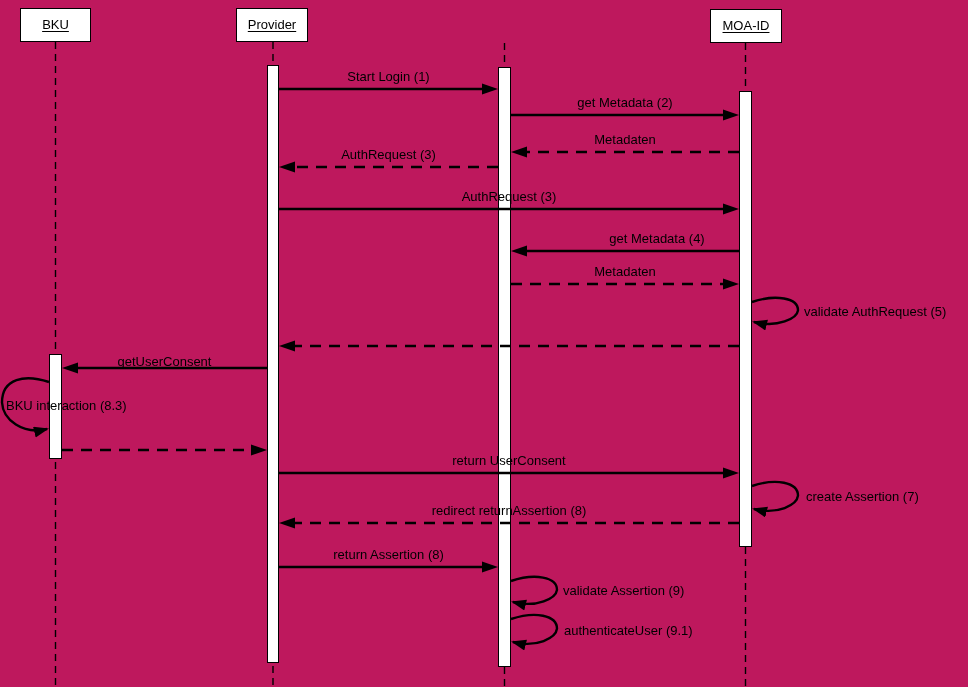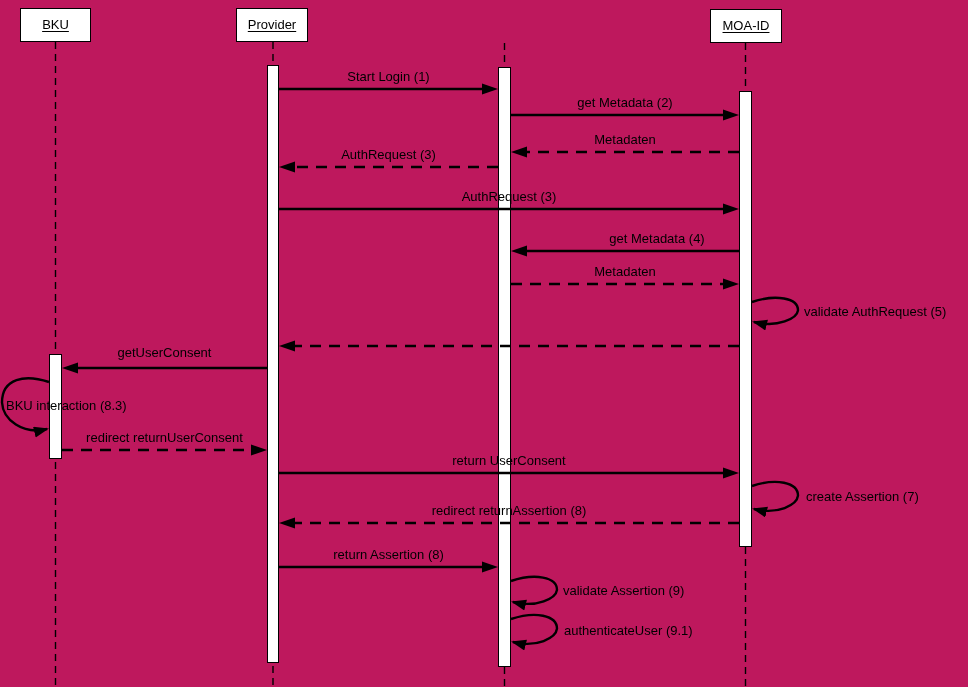--- a/index.html
+++ b/index.html
@@ -94,22 +94,21 @@
     <div class="actor-box" style="left: 710px; top: 9px; width: 72px; height: 34px;">
       <div class="actor-line">MOA-ID</div>
     </div>
     <div class="msg-label" style="left: 388.5px; top: 68px;">Start Login (1)</div>
     <div class="msg-label" style="left: 625px; top: 94px;">get Metadata (2)</div>
     <div class="msg-label" style="left: 625px; top: 131px;">Metadaten</div>
     <div class="msg-label" style="left: 388.5px; top: 146px;">AuthRequest (3)</div>
     <div class="msg-label" style="left: 509px; top: 188px;">AuthRequest (3)</div>
     <div class="msg-label" style="left: 625px; top: 230px; margin-left: 32px;">get Metadata (4)</div>
     <div class="msg-label" style="left: 625px; top: 263px;">Metadaten</div>
-    <div class="msg-label" style="left: 164.5px; top: 344px;">getUserConsent</div>
-    <div class="msg-label" style="left: 164.5px; top: 429px;">redirect returnUserConsent</div>
+    <div class="msg-label" style="left: 164.5px; top: 353px;">getUserConsent</div>
     <div class="msg-label" style="left: 509px; top: 452px;">return UserConsent</div>
     <div class="msg-label" style="left: 509px; top: 502px;">redirect returnAssertion (8)</div>
     <div class="msg-label" style="left: 388.5px; top: 546px;">return Assertion (8)</div>
     <div class="loop-label" style="left: 804px; top: 303px;">validate AuthRequest (5)</div>
     <div class="loop-label" style="left: 6px; top: 397px;">BKU interaction (8.3)</div>
     <div class="loop-label" style="left: 806px; top: 488px; text-align: right;">create Assertion (7)</div>
     <div class="loop-label" style="left: 563px; top: 582px; text-align: center;">validate Assertion (9)</div>
     <div class="loop-label" style="left: 564px; top: 622px;">authenticateUser (9.1)</div>
   </div>
 

